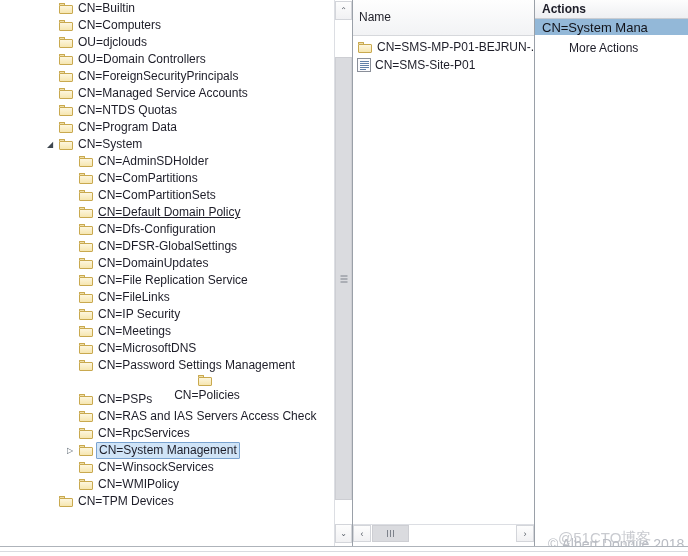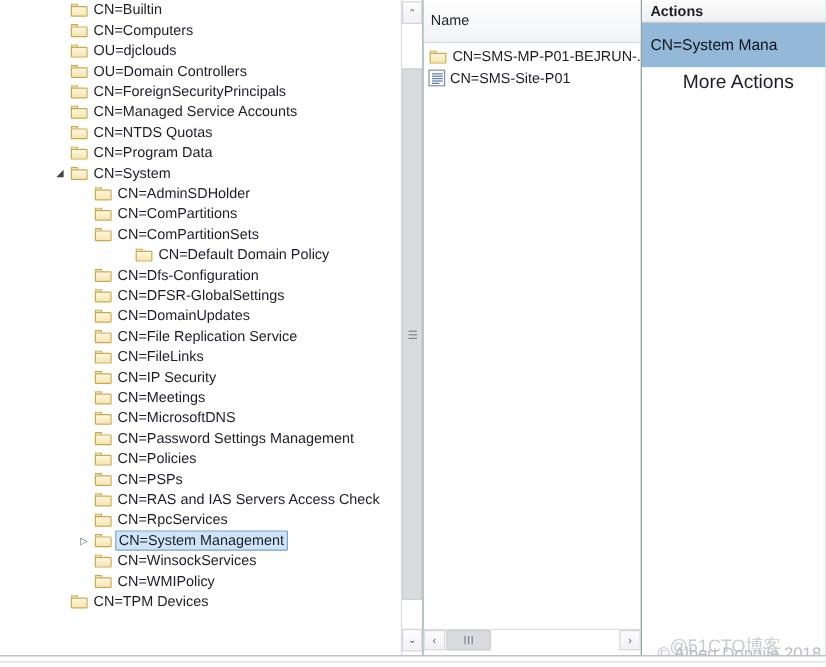--- a/index.html
+++ b/index.html
@@ -13,21 +13,21 @@
     overflow: hidden;
     font-family: "Liberation Sans", sans-serif;
     font-size: 12px;
     color: #1d1d28;
     position: relative;
   }
   #app {
     position: absolute;
     inset: 0;
     display: flex;
-    background: #22c55e;
+    background: #fca5a5;
   }
 
   
   .tree-pane {
     position: relative;
     width: 352px;
     height: 556px;
     background: #ffffff;
     overflow: hidden;
     flex: none;
@@ -274,38 +274,38 @@
     border-bottom: 1px solid #c9ccd2;
     display: flex;
     align-items: center;
     padding-left: 7px;
     box-sizing: border-box;
     font-weight: bold;
     font-size: 12px;
     color: #1d1d28;
   }
   .action-selected {
-    height: 37px;
+    height: 16px;
     background: #93b8d8;
     display: flex;
     align-items: center;
     padding-left: 7px;
     box-sizing: border-box;
     white-space: nowrap;
     overflow: hidden;
     font-size: 13px;
     color: #12131a;
   }
   .action-more {
     height: 20px;
     display: flex;
     align-items: center;
     padding-left: 34px;
     box-sizing: border-box;
-    font-size: 16px;
+    font-size: 12px;
     color: #1d1d28;
     margin-top: 3px;
   }
 
   
   .frame-bottom {
     position: absolute;
     left: 0; bottom: 0;
     width: 688px;
     height: 10px;
@@ -400,21 +400,21 @@
         <div class="tree-row" style="padding-left: 62px;">
           <span class="expander"></span>
           <span class="folder-ico"></span>
           <span class="tree-label">CN=ComPartitions</span>
         </div>
         <div class="tree-row" style="padding-left: 62px;">
           <span class="expander"></span>
           <span class="folder-ico"></span>
           <span class="tree-label">CN=ComPartitionSets</span>
         </div>
-        <div class="tree-row" style="padding-left: 96px;">
+        <div class="tree-row" style="padding-left: 62px; text-decoration: underline;">
           <span class="expander"></span>
           <span class="folder-ico"></span>
           <span class="tree-label">CN=Default Domain Policy</span>
         </div>
         <div class="tree-row" style="padding-left: 62px;">
           <span class="expander"></span>
           <span class="folder-ico"></span>
           <span class="tree-label">CN=Dfs-Configuration</span>
         </div>
         <div class="tree-row" style="padding-left: 62px;">
@@ -450,21 +450,21 @@
         <div class="tree-row" style="padding-left: 62px;">
           <span class="expander"></span>
           <span class="folder-ico"></span>
           <span class="tree-label">CN=MicrosoftDNS</span>
         </div>
         <div class="tree-row" style="padding-left: 62px;">
           <span class="expander"></span>
           <span class="folder-ico"></span>
           <span class="tree-label">CN=Password Settings Management</span>
         </div>
-        <div class="tree-row" style="padding-left: 62px;">
+        <div class="tree-row" style="padding-left: 62px; flex-direction: column;">
           <span class="expander"></span>
           <span class="folder-ico"></span>
           <span class="tree-label">CN=Policies</span>
         </div>
         <div class="tree-row" style="padding-left: 62px;">
           <span class="expander"></span>
           <span class="folder-ico"></span>
           <span class="tree-label">CN=PSPs</span>
         </div>
         <div class="tree-row" style="padding-left: 62px;">

